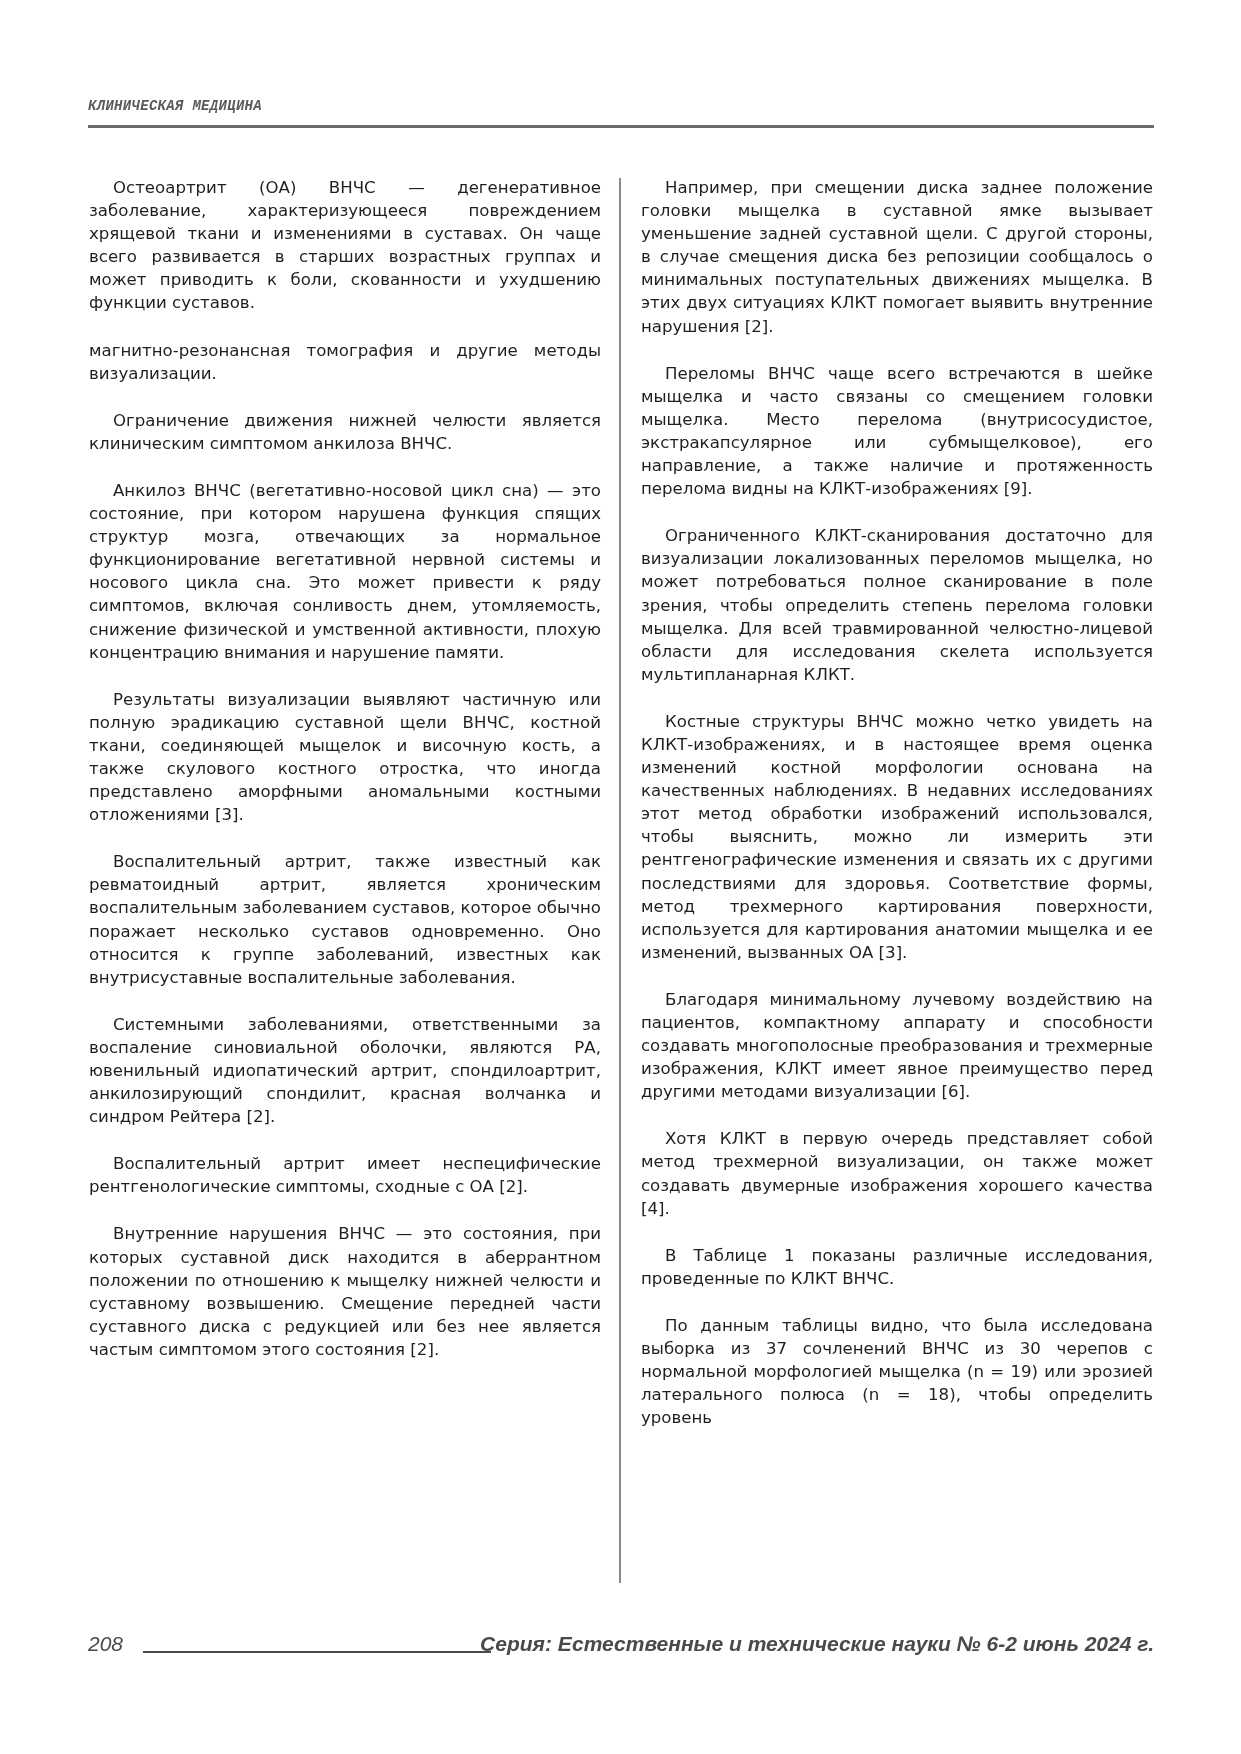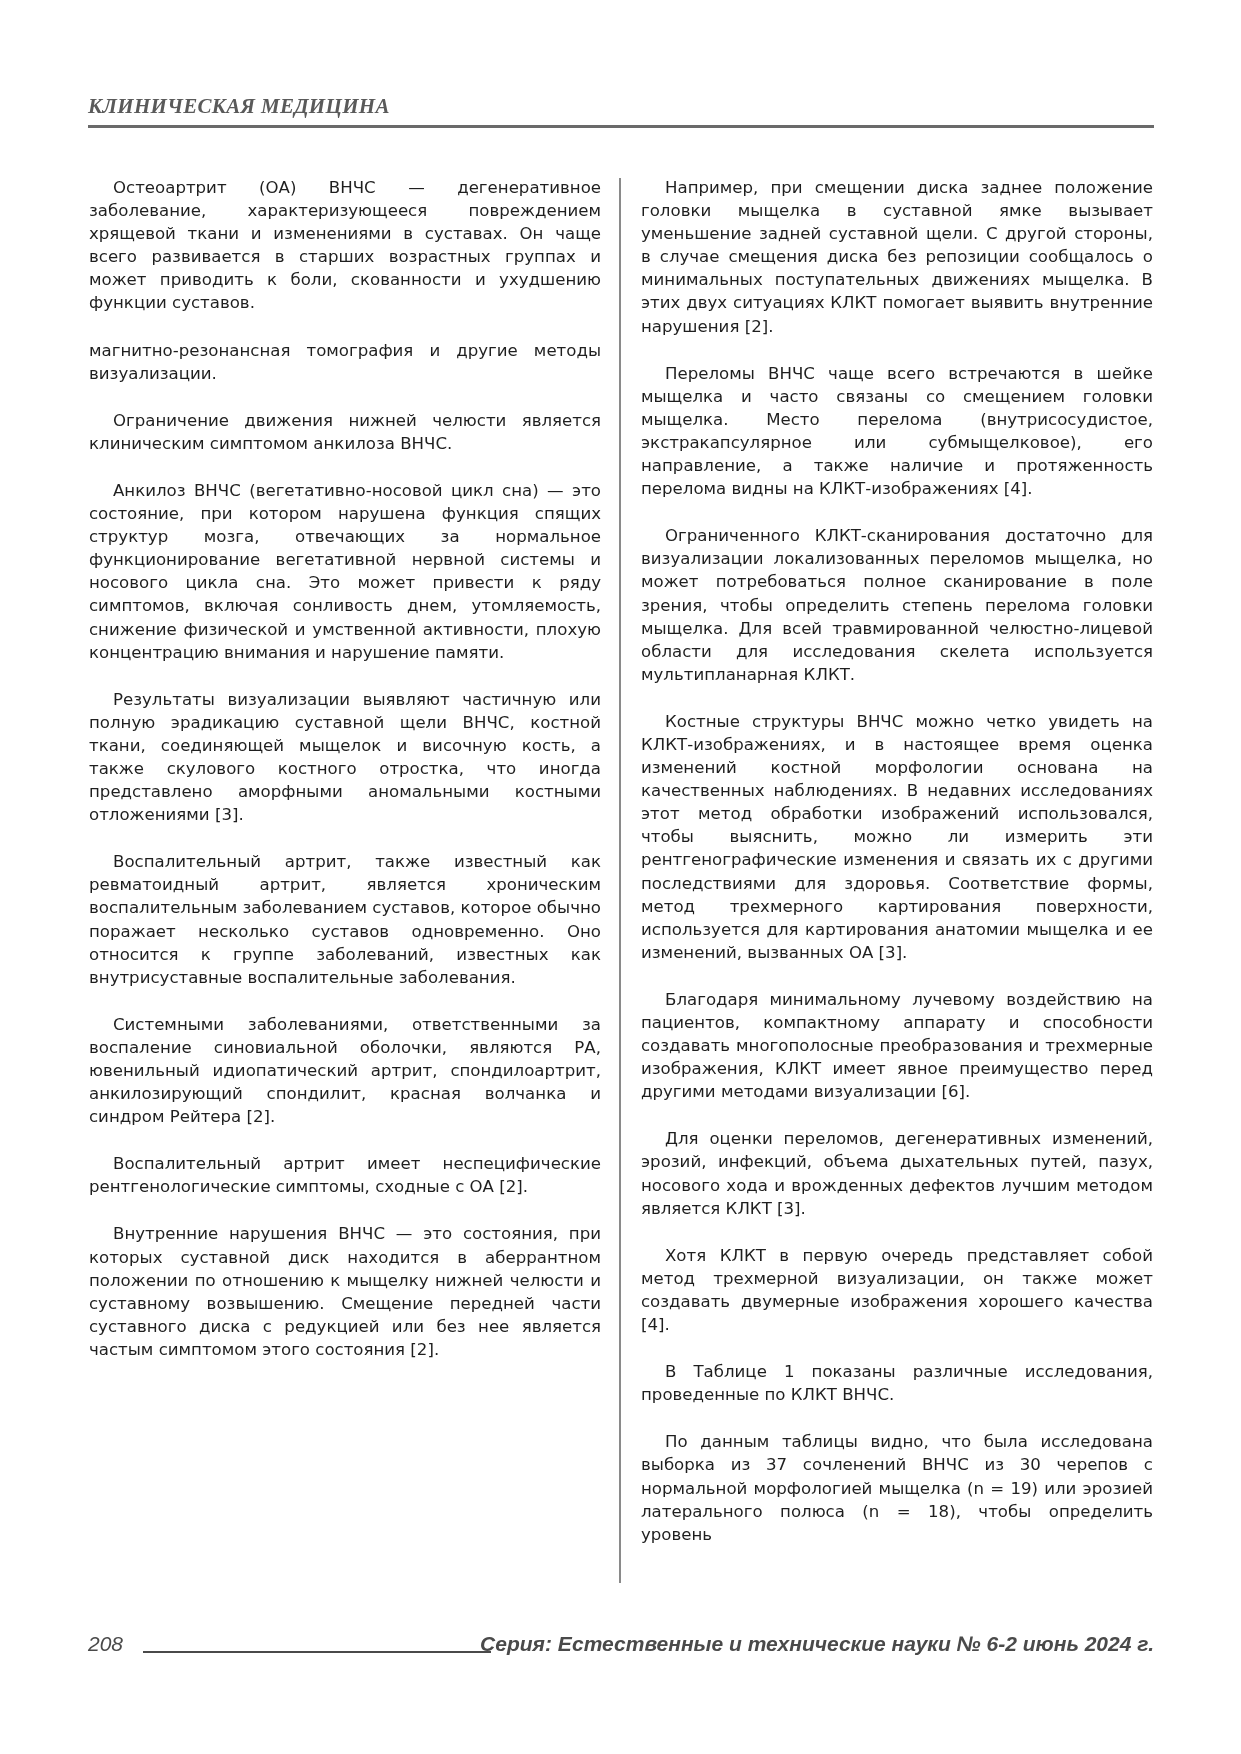--- a/index.html
+++ b/index.html
@@ -1,20 +1,20 @@
 <!DOCTYPE html>
 <html><head>
 <meta charset="utf-8">
 <style>
   html, body { margin: 0; padding: 0; background: #ffffff; }
   body { width: 1241px; height: 1754px; position: relative; overflow: hidden;
          font-family: "DejaVu Sans", "Liberation Sans", sans-serif; color: #1f1f1f; }
   .header { position: absolute; left: 88px; top: 92px; width: 1066px; }
-  .header-title { font-family: Liberation Serif, serif; font-style: italic; font-weight: bold;
-                  font-size: 21px; letter-spacing: 0.3px; color: #5a5a5a; line-height: 28px; }
+  .header-title { font-family: Liberation Mono, monospace; font-style: italic; font-weight: bold;
+                  font-size: 14px; letter-spacing: 0.3px; color: #5a5a5a; line-height: 28px; }
   .header-rule { height: 3px; background: #6a6a6a; margin-top: 5px; }
   .col { position: absolute; top: 176px; width: 512px; }
   .col-left { left: 89px; }
   .col-right { left: 641px; }
   .divider { position: absolute; left: 619px; top: 178px; width: 2px; height: 1405px; background: #8a8a8a; }
   .para { margin: 0 0 24px 0; font-size: 16.6px; line-height: 23.1px; text-align: justify;
           text-indent: 24px; hyphens: manual; }
   .para.noindent { text-indent: 0; }
   .footer { position: absolute; left: 88px; top: 1632px; width: 1066px; height: 34px; }
   .page-num { position: absolute; left: 0; top: 0; font-family: "Liberation Sans", sans-serif;
@@ -40,25 +40,24 @@
   <p class="para">Воспалительный артрит, также известный как ревматоидный артрит, является хроническим воспалительным заболеванием суставов, которое обычно поражает несколько суставов одновременно. Оно относится к группе заболеваний, известных как внутрисуставные воспалительные заболевания.</p>
   <p class="para">Системными заболеваниями, ответственными за воспаление синовиальной оболочки, являются РА, ювенильный идиопатический артрит, спондилоартрит, анкилозирующий спондилит, красная волчанка и синдром Рейтера [2].</p>
   <p class="para">Воспалительный артрит имеет неспецифические рентгенологические симптомы, сходные с ОА [2].</p>
   <p class="para">Внутренние нарушения ВНЧС — это состояния, при которых суставной диск находится в аберрантном положении по отношению к мыщелку нижней челюсти и суставному возвышению. Смещение передней части суставного диска с редукцией или без нее является частым симптомом этого состояния [2].</p>
 </div>
 
 <div class="divider"></div>
 
 <div class="col col-right">
   <p class="para">Например, при смещении диска заднее положение головки мыщелка в суставной ямке вызывает уменьшение задней суставной щели. С другой стороны, в случае смещения диска без репозиции сообщалось о минимальных поступательных движениях мыщелка. В этих двух ситуациях КЛКТ помогает выявить внутренние нарушения [2].</p>
-  <p class="para">Переломы ВНЧС чаще всего встречаются в шейке мыщелка и часто связаны со смещением головки мыщелка. Место перелома (внутрисосудистое, экстракапсулярное или субмыщелковое), его направление, а также наличие и протяженность перелома видны на КЛКТ-изображениях [4].</p>
+  <p class="para">Переломы ВНЧС чаще всего встречаются в шейке мыщелка и часто связаны со смещением головки мыщелка. Место перелома (внутрисосудистое, экстракапсулярное или субмыщелковое), его направление, а также наличие и протяженность перелома видны на КЛКТ-изображениях [9].</p>
   <p class="para">Ограниченного КЛКТ-сканирования достаточно для визуализации локализованных переломов мыщелка, но может потребоваться полное сканирование в поле зрения, чтобы определить степень перелома головки мыщелка. Для всей травмированной челюстно-лицевой области для исследования скелета используется мультипланарная КЛКТ.</p>
   <p class="para">Костные структуры ВНЧС можно четко увидеть на КЛКТ-изображениях, и в настоящее время оценка изменений костной морфологии основана на качественных наблюдениях. В недавних исследованиях этот метод обработки изображений использовался, чтобы выяснить, можно ли измерить эти рентгенографические изменения и связать их с другими последствиями для здоровья. Соответствие формы, метод трехмерного картирования поверхности, используется для картирования анатомии мыщелка и ее изменений, вызванных ОА [3].</p>
   <p class="para">Благодаря минимальному лучевому воздействию на пациентов, компактному аппарату и способности создавать многополосные преобразования и трехмерные изображения, КЛКТ имеет явное преимущество перед другими методами визуализации [6].</p>
-  <p class="para">Для оценки переломов, дегенеративных изменений, эрозий, инфекций, объема дыхательных путей, пазух, носового хода и врожденных дефектов лучшим методом является КЛКТ [3].</p>
   <p class="para">Хотя КЛКТ в первую очередь представляет собой метод трехмерной визуализации, он также может создавать двумерные изображения хорошего качества [4].</p>
   <p class="para">В Таблице 1 показаны различные исследования, проведенные по КЛКТ ВНЧС.</p>
   <p class="para">По данным таблицы видно, что была исследована выборка из 37 сочленений ВНЧС из 30 черепов с нормальной морфологией мыщелка (n = 19) или эрозией латерального полюса (n = 18), чтобы определить уровень</p>
 </div>
 
 <div class="footer">
   <span class="page-num">208</span>
   <div class="footer-line"></div>
   <span class="series">Серия: Естественные и технические науки № 6-2 июнь 2024 г.</span>
 </div>

